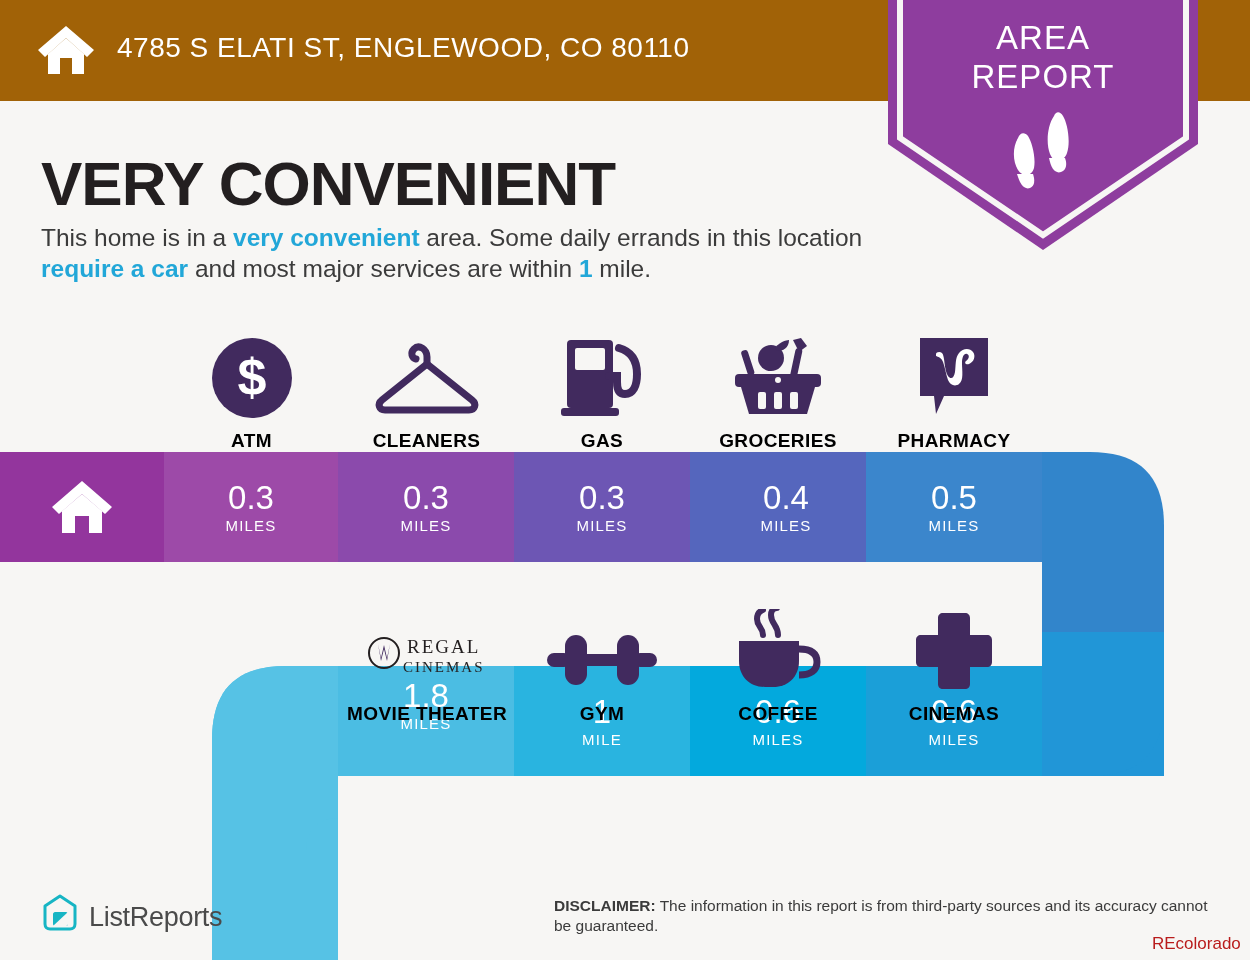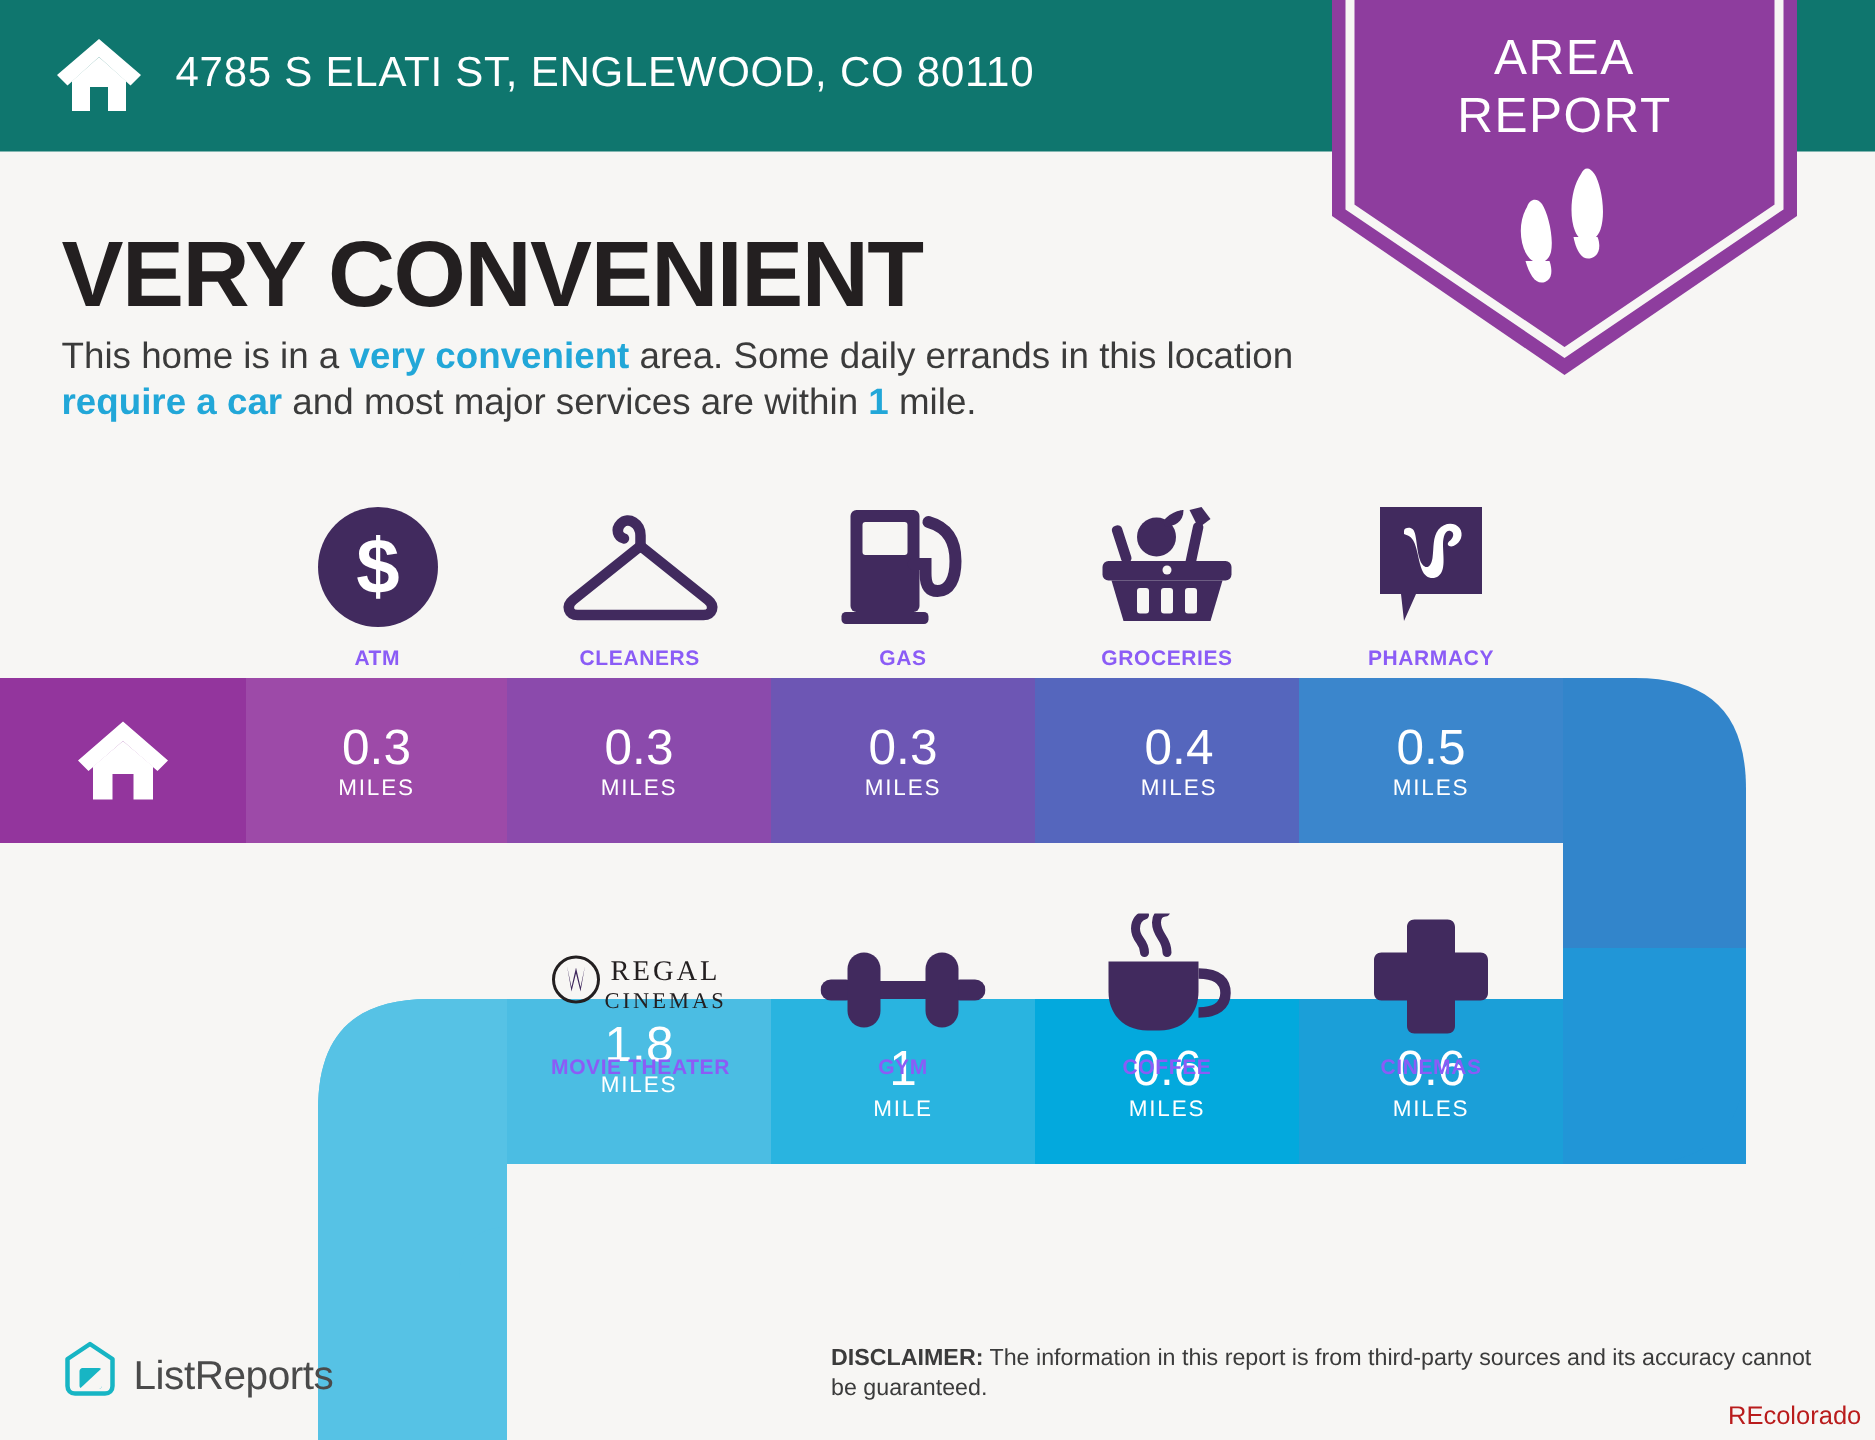--- a/index.html
+++ b/index.html
@@ -7,21 +7,21 @@
   body {
     font-family:"Liberation Sans", sans-serif;
     background:#f7f6f4;
     position:relative;
     overflow:hidden;
   }
 
   
   .header {
     position:absolute; left:0; top:0; width:1250px; height:101px;
-    background:#0f766e;
+    background:#a16207;
   }
   .header-home-icon { position:absolute; left:36px; top:24px; width:60px; height:52px; }
   .header-address {
     position:absolute; left:117px; top:32px;
     font-size:28px; letter-spacing:.5px; color:#ffffff; font-weight:400;
     white-space:nowrap;
   }
 
   
   .badge { position:absolute; left:888px; top:-6px; width:310px; height:260px; }
@@ -49,22 +49,22 @@
   .seg { position:absolute; display:flex; flex-direction:column;
          align-items:center; justify-content:center; color:#fff; }
   .seg .num { font-size:33px; line-height:34px; font-weight:400; }
   .seg .unit { font-size:15px; letter-spacing:1.2px; margin-top:2px; }
 
   
   .icons-row { position:absolute; display:flex; }
   .icon-cell { display:flex; flex-direction:column; align-items:center; }
   .icon-box { height:86px; display:flex; align-items:flex-end; justify-content:center; }
   .icon-label {
-    margin-top:12px; font-size:14px; font-weight:bold;
-    color:#8b5cf6; letter-spacing:.4px; text-align:center; white-space:nowrap;
+    margin-top:12px; font-size:19px; font-weight:bold;
+    color:#000000; letter-spacing:.4px; text-align:center; white-space:nowrap;
   }
 
   
   .lr-logo { position:absolute; left:42px; top:893px; display:flex; align-items:flex-end; }
   .lr-name { margin-left:11px; font-size:27px; color:#4a4a4a; letter-spacing:-.3px; }
   .disclaimer {
     position:absolute; left:554px; top:896px; width:660px;
     font-size:15.5px; line-height:20px; color:#3b3b3b;
   }
   .disclaimer b { font-weight:bold; }

